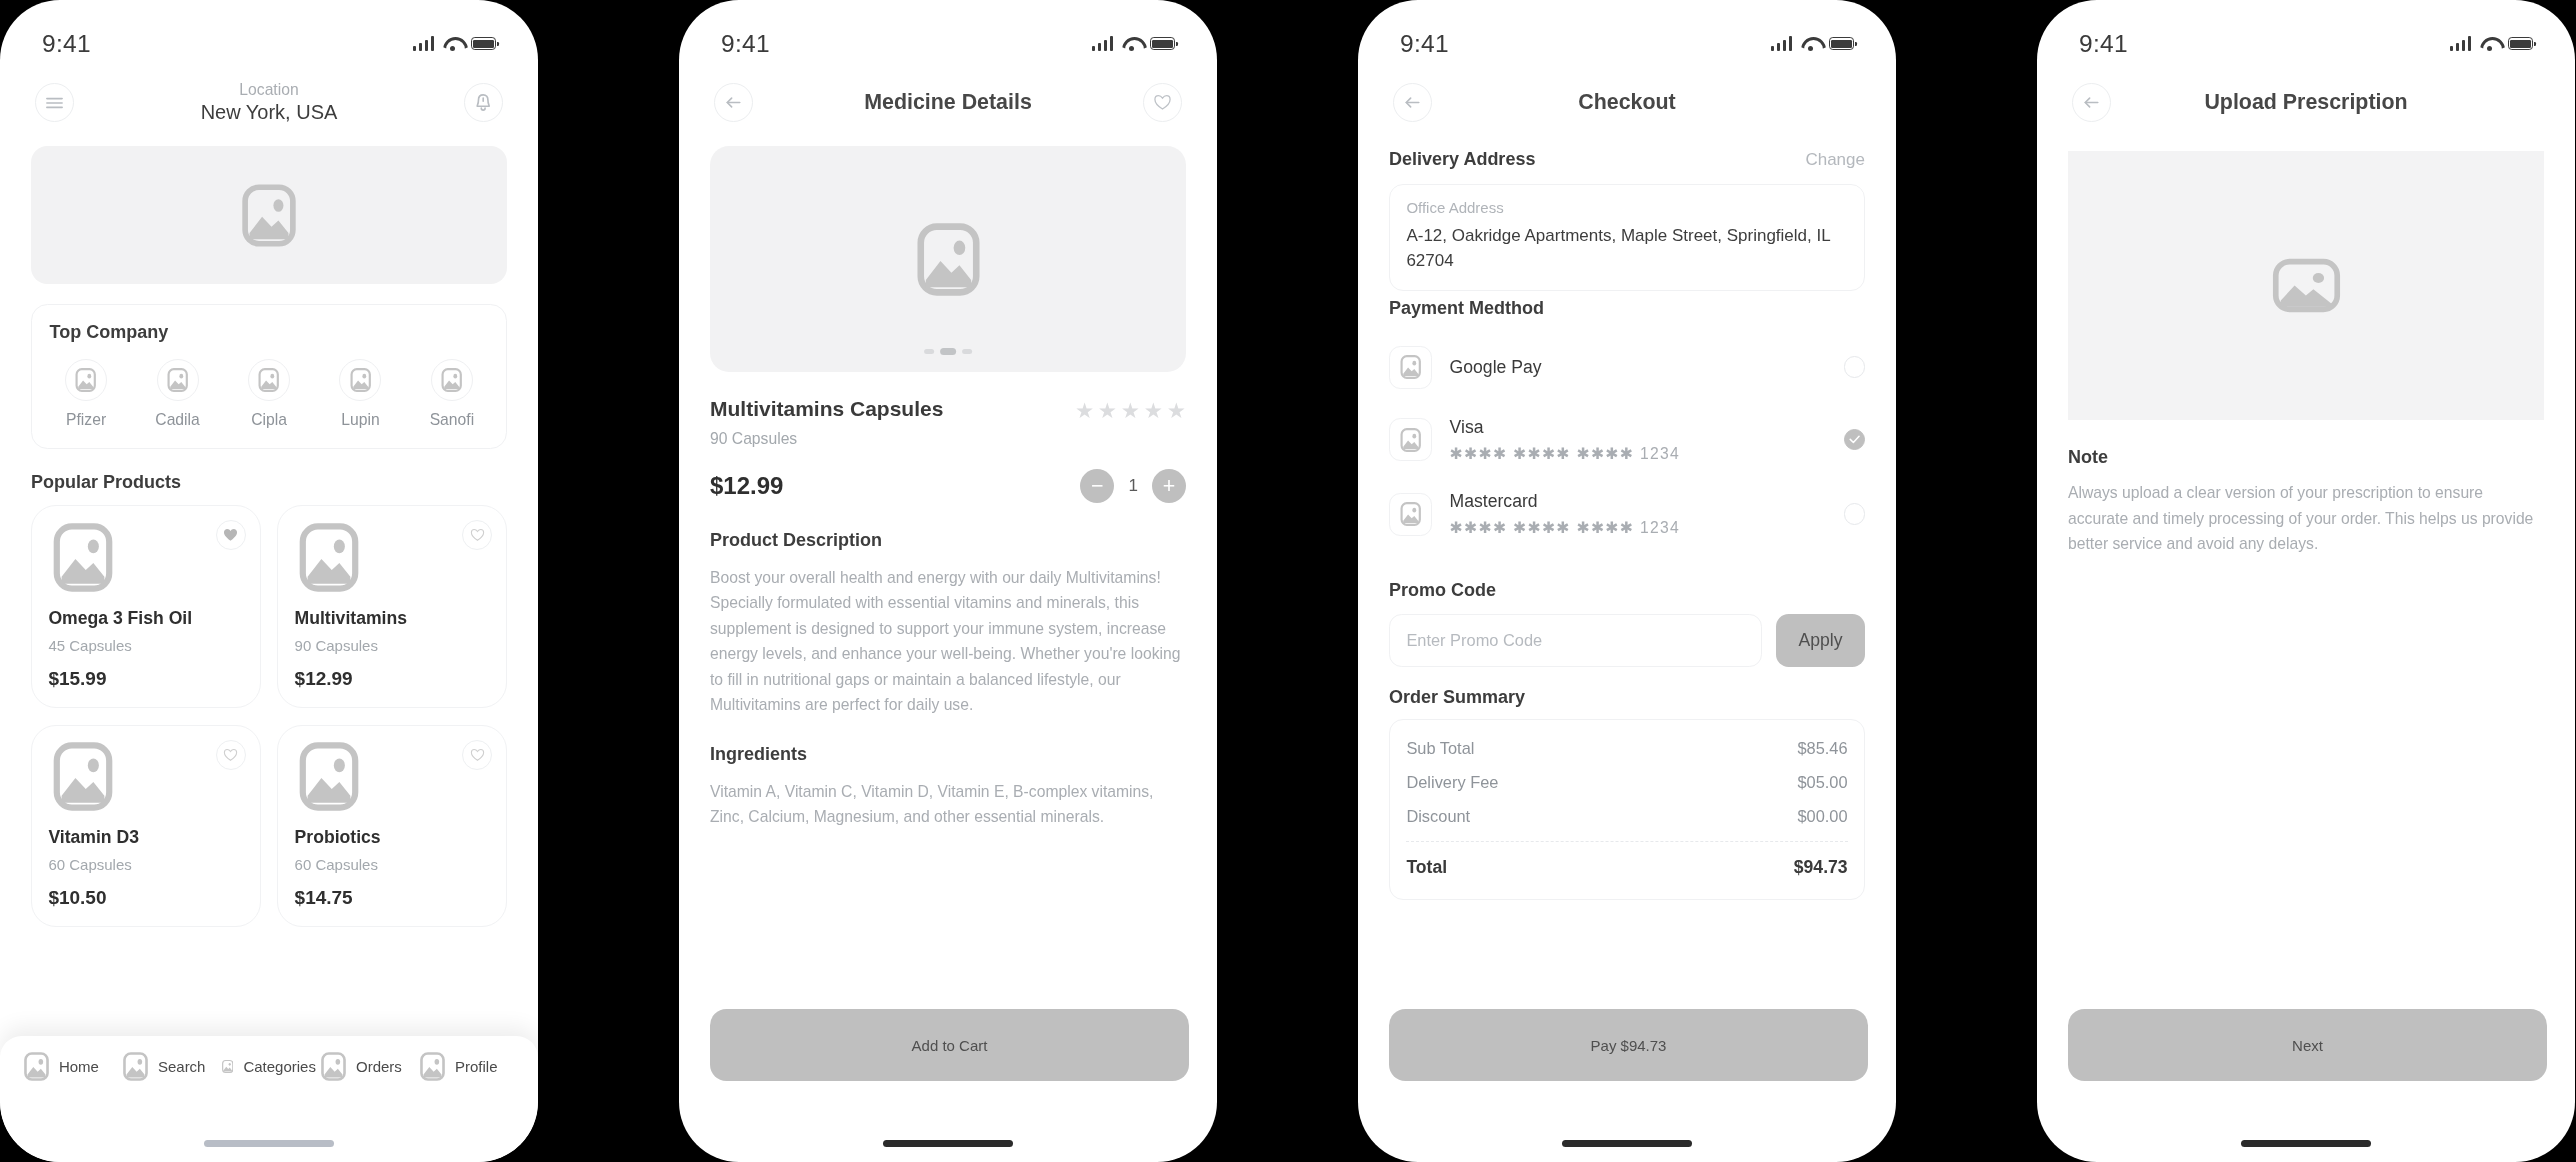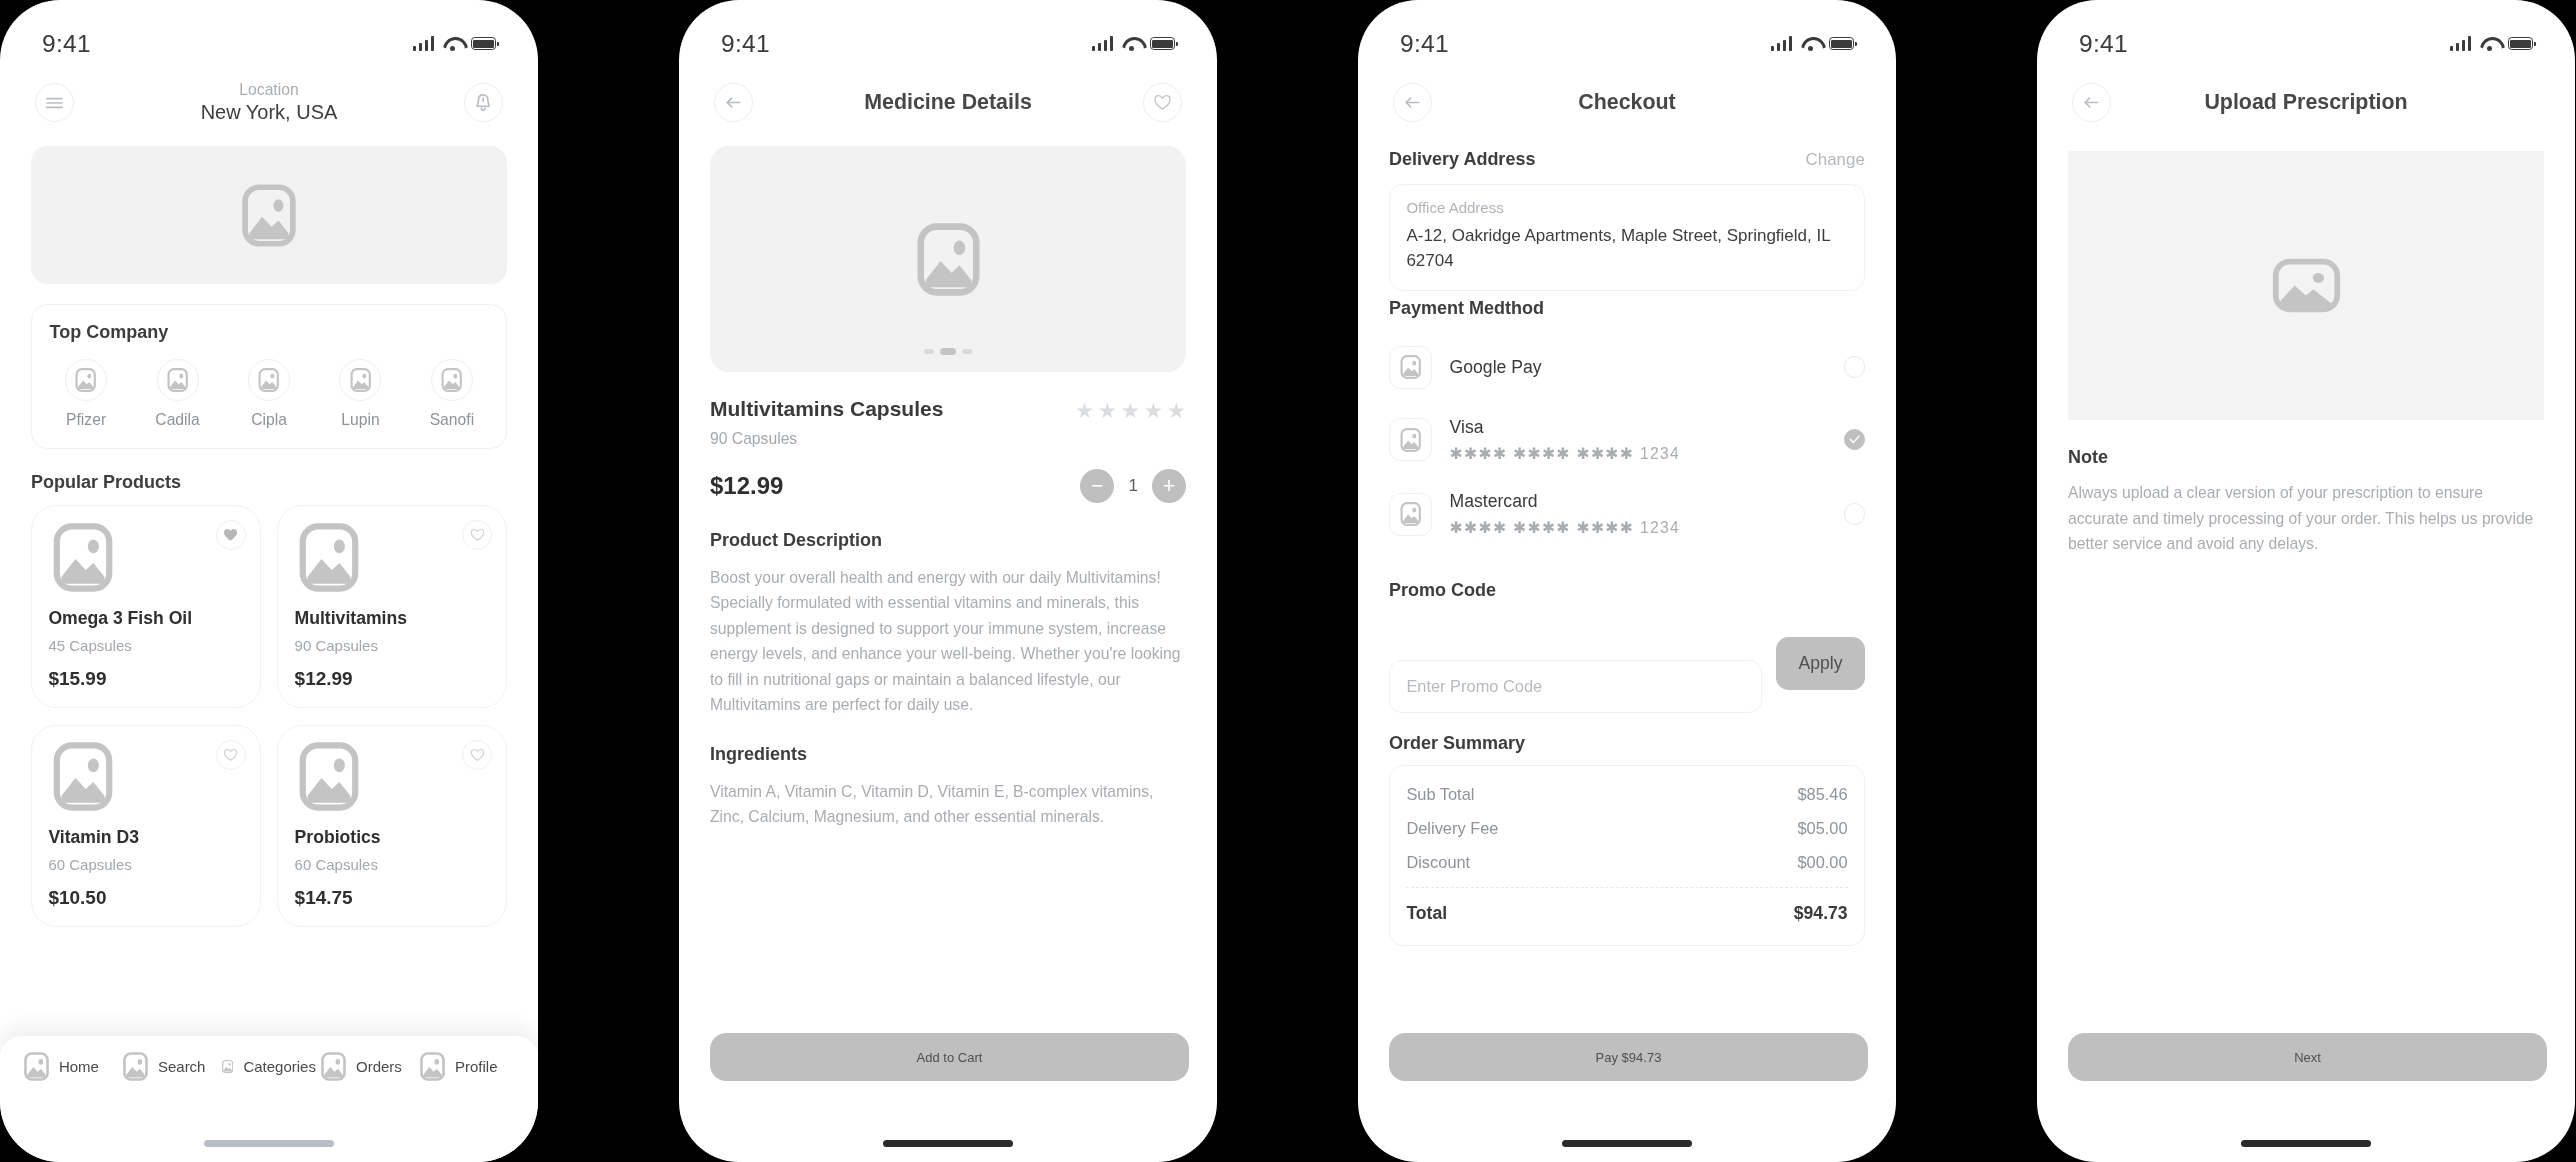--- a/index.html
+++ b/index.html
@@ -176,23 +176,23 @@
     display:flex; align-items:center; justify-content:center;
     color:#fff; font-size: 21.4px; line-height: 1; font-weight: 400;
   }
   .step-val { font-size: 17px; color:#5a5a5a; min-width: 12.6px; text-align:center; }
 
   .d-sect-title { margin: 26.4px 31px 0 31px; font-size: 18px; font-weight: 600; color: #3d3d3d; }
   .d-body { margin: 14px 31px 0 31px; font-size: 15.7px; line-height: 1.62; color: #a9adb2; }
 
   .cta {
     position:absolute; left: 31px; right: 28px; bottom: 81px;
-    height: 48px; border-radius: 16.4px; background: #bfbfbf;
-    display:flex; align-items:center; justify-content:center;
-    font-size: 13px; color:#4f4f4f; font-weight: 500;
+    height: 72px; border-radius: 16.4px; background: #bfbfbf;
+    display:flex; align-items:center; justify-content:center;
+    font-size: 15px; color:#4f4f4f; font-weight: 500;
   }
 
   
   .co-row-head { margin: 8.8px 31px 0 31px; display:flex; justify-content:space-between; align-items:baseline; }
   .co-label { font-size: 18px; font-weight: 600; color: #3d3d3d; }
   .co-change { font-size: 17px; color: #b4b8bd; }
   .addr-box {
     margin: 14px 31px 0 31px; border: 1.3px solid #f0f1f3; border-radius: 14px;
     padding: 14px 16.4px 16.4px 16.4px;
   }
@@ -211,21 +211,21 @@
   .pm-texts { flex:1; }
   .pm-name { font-size: 17.6px; color: #3a3a3a; }
   .pm-mask { font-size: 15.7px; color: #a9adb2; letter-spacing: 1.3px; margin-top: 6.3px; }
   .radio { width: 21.4px; height: 21.4px; border-radius: 50%; border: 1.3px solid #e6e8eb; flex:0 0 21.4px;}
   .radio.sel { background:#bfbfbf; border-color:#bfbfbf; display:flex; align-items:center; justify-content:center;}
 
   .promo-row { margin: 12.6px 31px 0 31px; display:flex; gap: 14px; align-items:center; }
   .promo-input {
     flex:1; height: 53px; border: 1.3px solid #f0f1f3; border-radius: 12.6px;
     display:flex; align-items:center; padding: 0 16.4px;
-    font-size: 16.4px; color: #b6babf; margin-top: 46px;
+    font-size: 16.4px; color: #b6babf;
   }
   .promo-apply {
     width: 89px; height: 53px; border-radius: 12.6px; background:#bfbfbf;
     display:flex; align-items:center; justify-content:center;
     font-size: 17.6px; color:#4f4f4f;
   }
 
   .summary {
     margin: 11.3px 31px 0 31px; border:1.3px solid #f0f1f3; border-radius: 14px;
     padding: 11.3px 16.4px 14px 16.4px;

